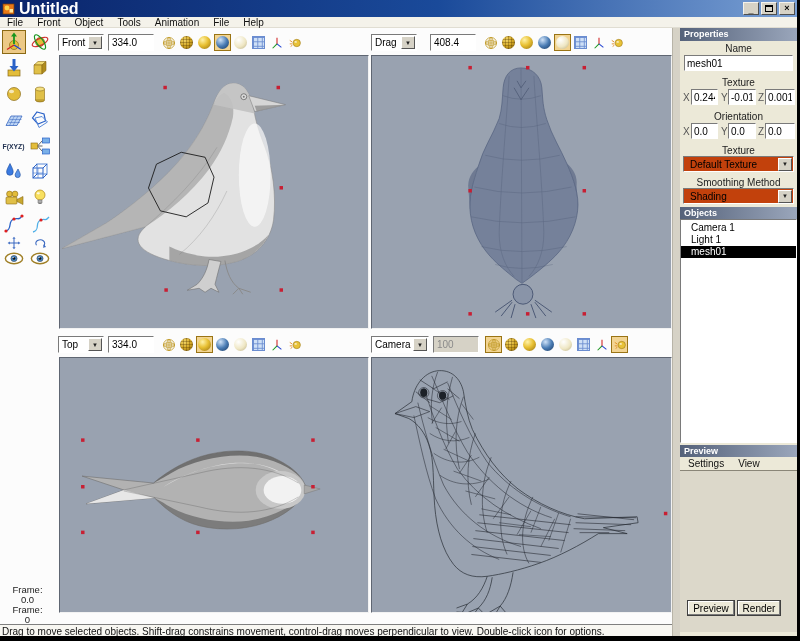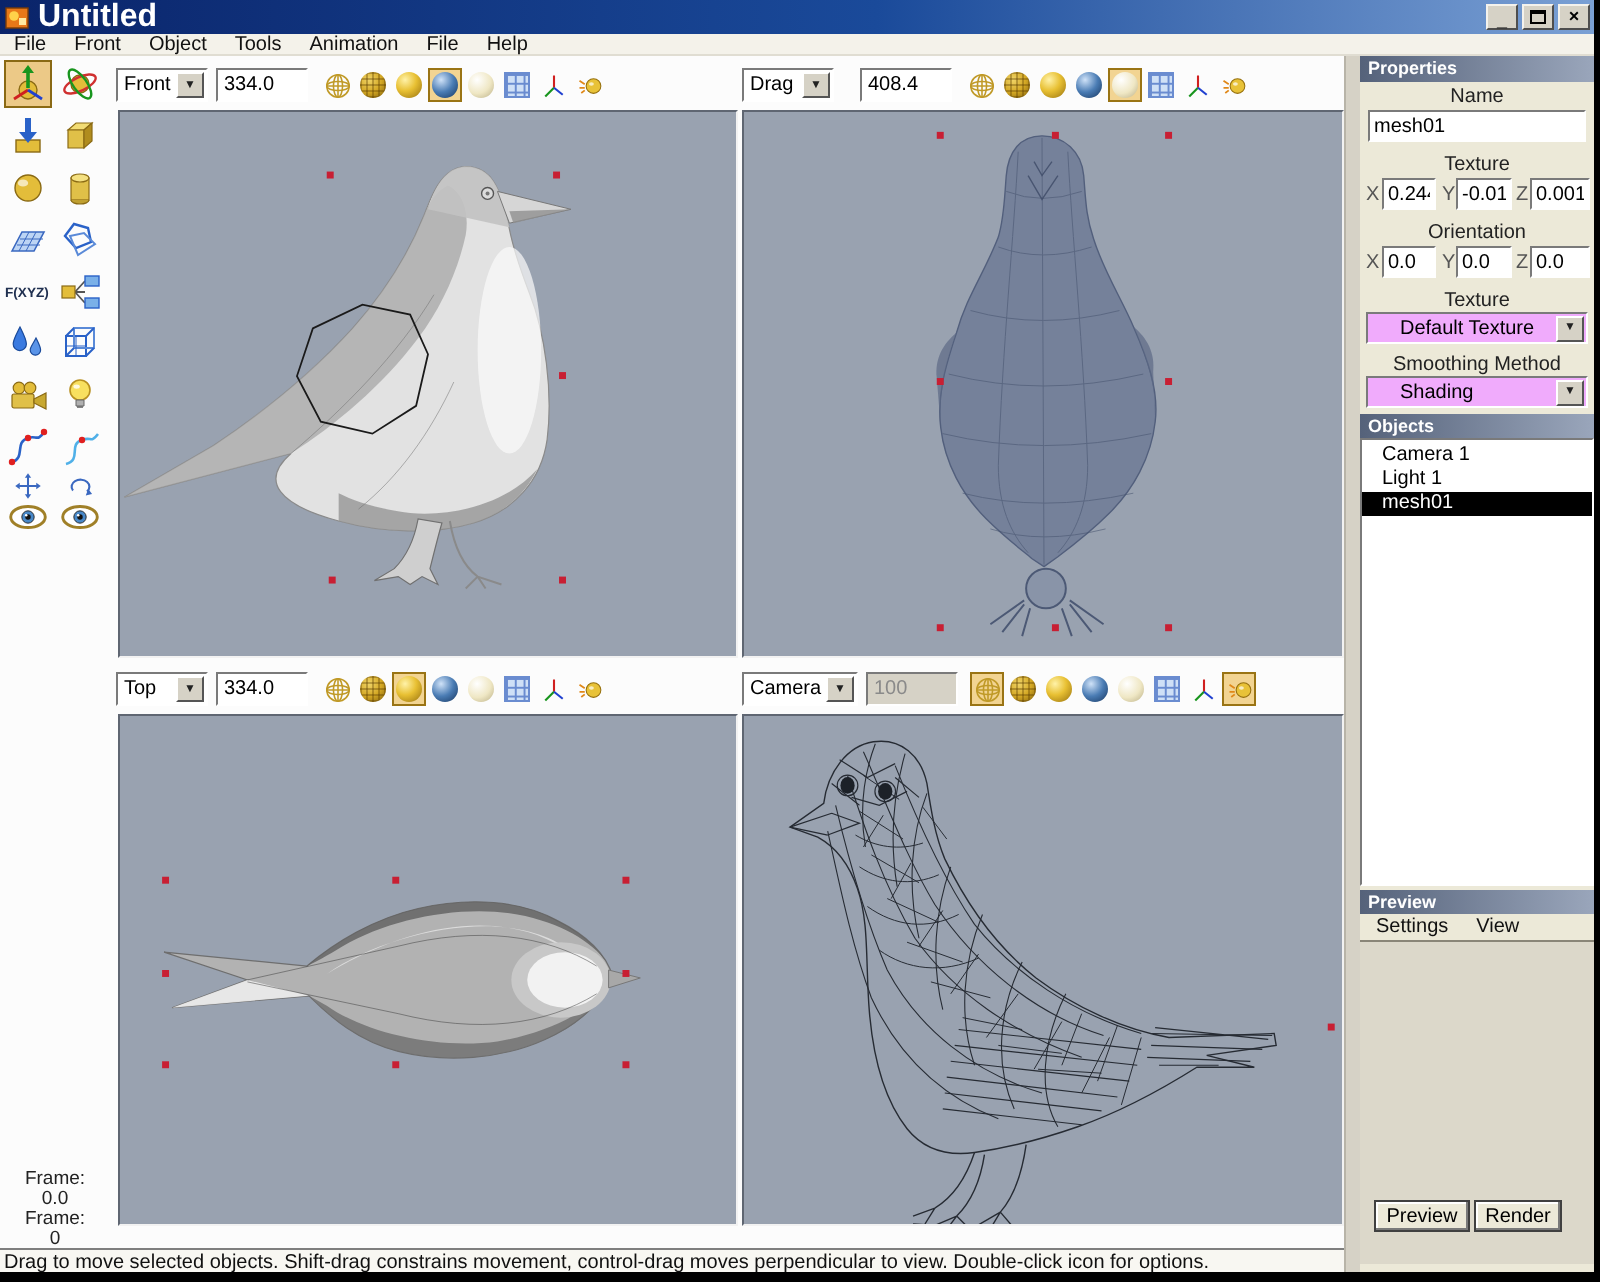--- a/index.html
+++ b/index.html
@@ -67,22 +67,22 @@
   .vp svg{display:block;width:100%;height:100%}
 
   
   .phead{position:absolute;left:680px;width:117px;height:13px;
     background:linear-gradient(90deg,#55627a,#9aa6bb);color:#fff;
     font-size:9px;font-weight:bold;padding:1px 0 0 4px}
   .plabel{position:absolute;font-size:10px;color:#222;width:117px;left:680px;text-align:center}
   .pinput{position:absolute;border:1px solid;border-color:#7a7a7a #fff #fff #7a7a7a;background:#fff;
     font:10px "Liberation Sans",sans-serif;padding:0 2px;height:16px}
   .axlbl{position:absolute;font-size:10px;color:#555}
-  .pcombo{position:absolute;height:16px;display:flex;align-items:center;background:#f0abfc;
-    border:1px solid;border-color:#7a7a7a #fff #fff #7a7a7a;font-size:10px;padding-left:16px}
+  .pcombo{position:absolute;height:16px;display:flex;align-items:center;background:#c2410c;
+    border:1px solid;border-color:#7a7a7a #fff #fff #7a7a7a;font-size:10px;padding-left:6px}
   #objects-list{position:absolute;left:680px;top:219px;width:117px;height:224px;background:#fff;
     border:1px solid;border-color:#7a7a7a #fff #fff #7a7a7a;padding-top:2px}
   .obj-item{height:12px;font-size:10px;padding-left:10px;color:#000;line-height:12px}
   .obj-item.sel{background:#000;color:#fff}
   #preview-menu{position:absolute;left:680px;top:457px;width:117px;height:14px;background:#ece9d8;
     border-bottom:1px solid #8a8678;display:flex;gap:14px;padding-left:8px;
     font-size:10px;align-items:center;color:#111}
   #preview-body{position:absolute;left:680px;top:471px;width:117px;height:161px;background:#dcd8ca}
   .pbtn{position:absolute;height:16px;background:#ece9d8;font-size:10px;color:#000;
     border:1px solid #404040;box-shadow:inset -1px -1px 0 #7a7a7a,inset 1px 1px 0 #fff;

